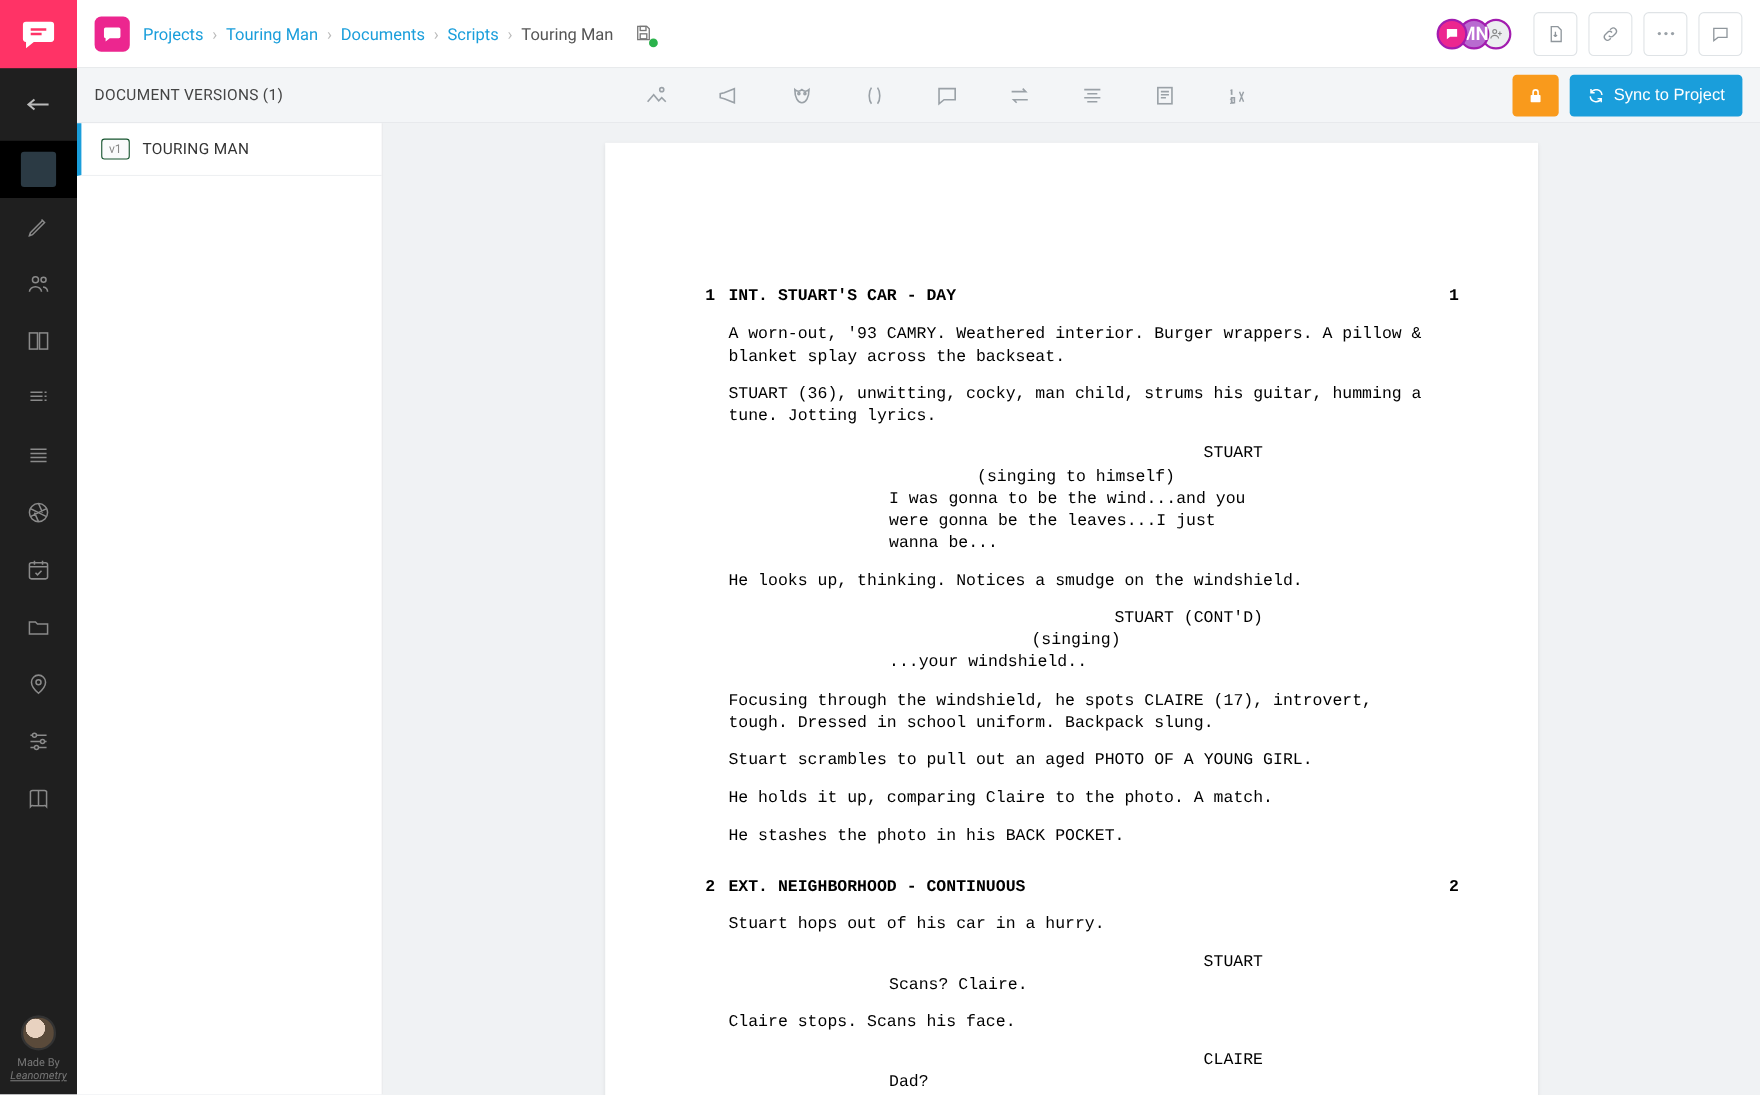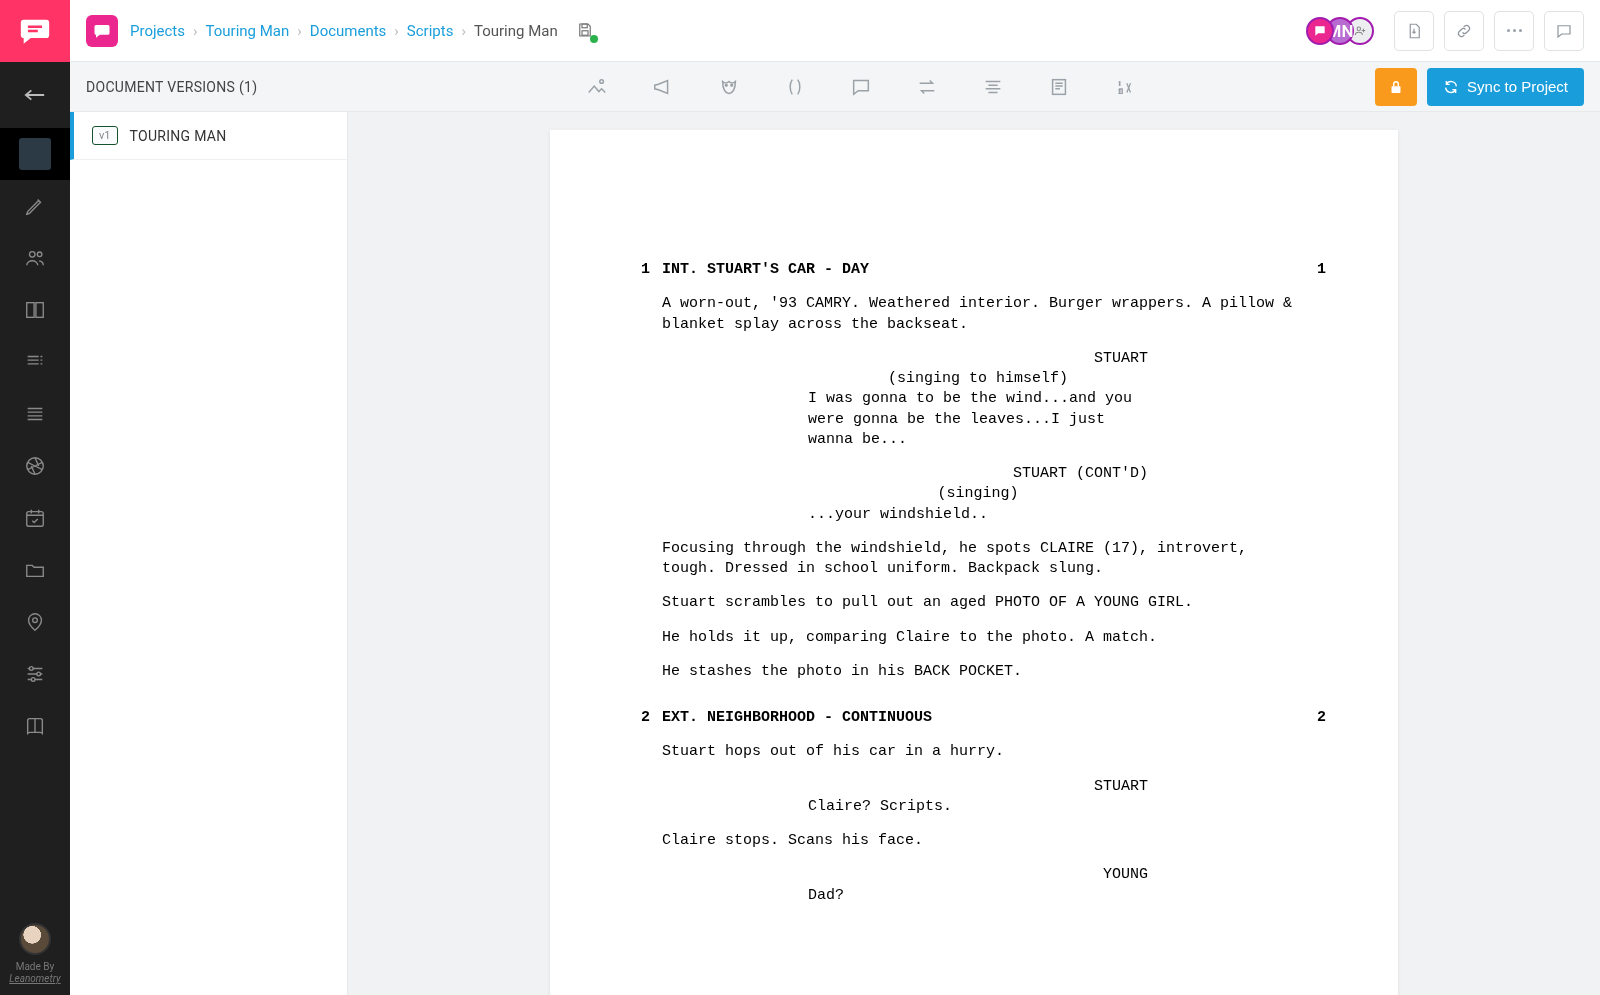--- a/index.html
+++ b/index.html
@@ -327,40 +327,40 @@
           <span class="ver-badge">v1</span>
           <span class="ver-title">TOURING MAN</span>
         </div>
       </div>
 
       <div class="editor">
         <div class="page" id="script-page">
             <div class="scene">
               <div class="scene-row">
                 <div class="scn-l">1</div>
-                <div class="scn-body"><span class="slug">INT. STUART'S CAR - DAY</span><div class="action">A worn-out, '93 CAMRY. Weathered interior. Burger wrappers. A pillow &amp; blanket splay across the backseat.</div><div class="dialog-block">
+                <div class="scn-body"><span class="slug">INT. STUART'S CAR - DAY</span><div class="action">A worn-out, '93 CAMRY. Weathered interior. Burger wrappers. A pillow &amp; blanket splay across the backseat.</div><div class="action">STUART (36), unwitting, cocky, man child, strums his guitar, humming a tune. Jotting lyrics.</div><div class="dialog-block">
                     <div class="char">STUART</div>
                     <div class="paren">(singing to himself)</div>
                     <div class="dialog">I was gonna to be the wind...and you were gonna be the leaves...I just wanna be...</div>
-                  </div><div class="dialog-block">
+                  </div><div class="action">He looks up, thinking. Notices a smudge on the windshield.</div><div class="dialog-block">
                     <div class="char">STUART (CONT'D)</div>
                     <div class="paren">(singing)</div>
                     <div class="dialog">...your windshield..</div>
                   </div><div class="action">Focusing through the windshield, he spots CLAIRE (17), introvert, tough. Dressed in school uniform. Backpack slung.</div><div class="action">Stuart scrambles to pull out an aged PHOTO OF A YOUNG GIRL.</div><div class="action">He holds it up, comparing Claire to the photo. A match.</div><div class="action">He stashes the photo in his BACK POCKET.</div></div>
                 <div class="scn-r">1</div>
               </div>
             </div>
             <div class="scene">
               <div class="scene-row">
                 <div class="scn-l">2</div>
                 <div class="scn-body"><span class="slug">EXT. NEIGHBORHOOD - CONTINUOUS</span><div class="action">Stuart hops out of his car in a hurry.</div><div class="dialog-block">
                     <div class="char">STUART</div>
-                    <div class="dialog">Claire? Scripts.</div>
+                    <div class="dialog">Scans? Claire.</div>
                   </div><div class="action">Claire stops. Scans his face.</div><div class="dialog-block">
-                    <div class="char">YOUNG</div>
+                    <div class="char">CLAIRE</div>
                     <div class="dialog">Dad?</div>
                   </div></div>
                 <div class="scn-r">2</div>
               </div>
             </div>
           </div>
       </div>
     </div>
   </div>
 </div>

